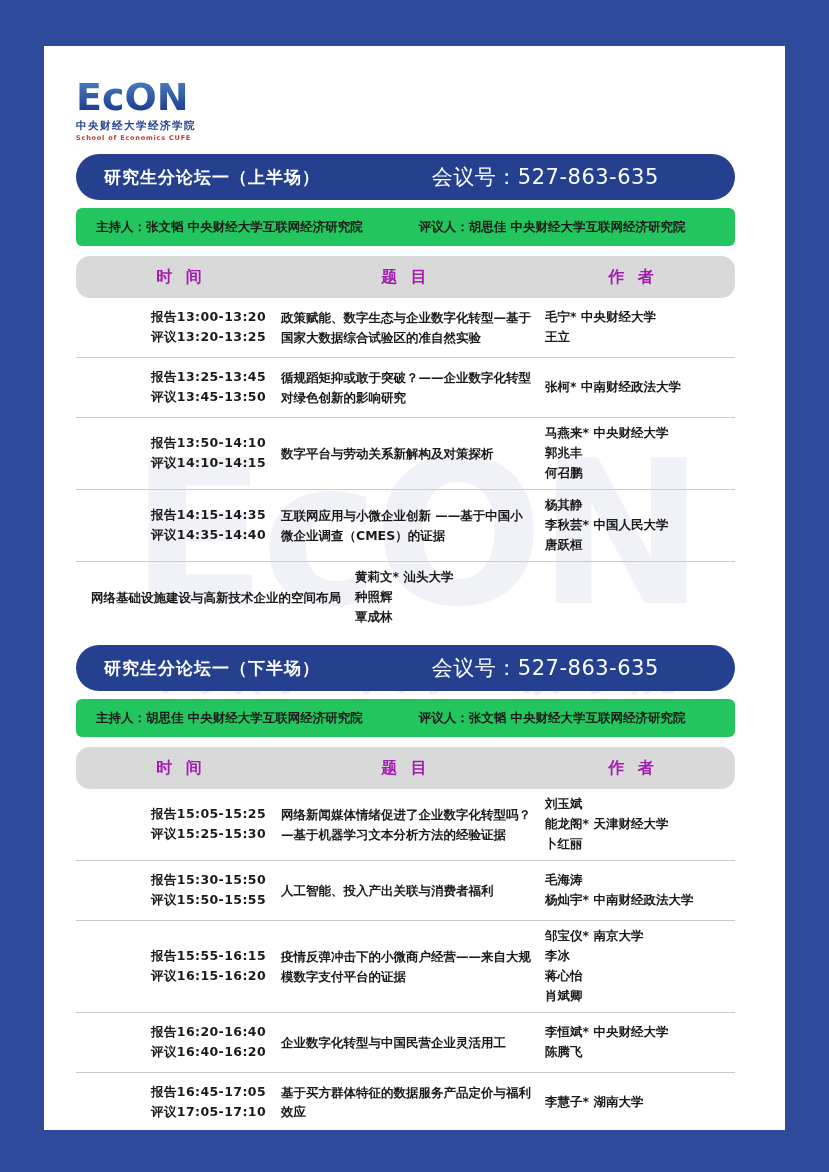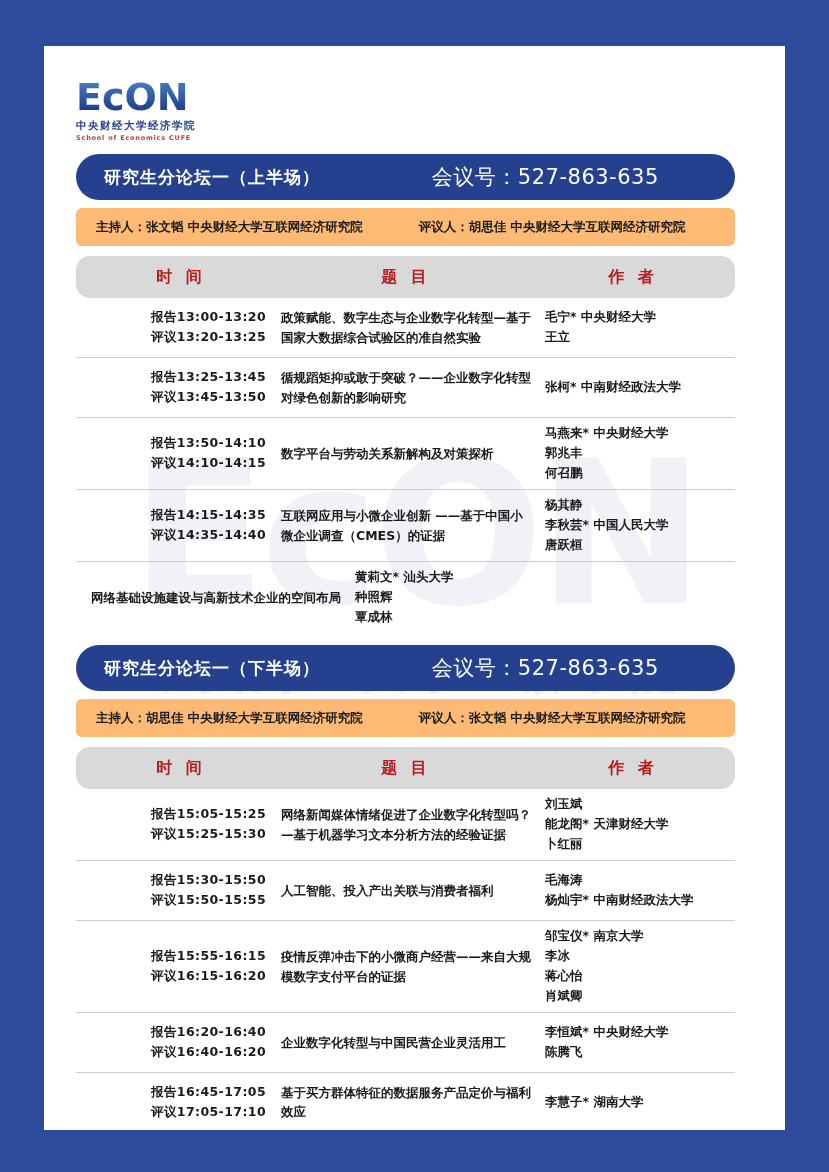--- a/index.html
+++ b/index.html
@@ -95,41 +95,41 @@
     position:absolute;
     left:54%;
     font-size:21px;
     font-weight:400;
     letter-spacing:0.5px;
   }
   
   .hostbar{
     margin-top:8px;
     height:38px;
-    background:#fdba74;
+    background:#22c55e;
     border-radius:6px;
     display:flex;
     align-items:center;
     position:relative;
     color:#1a1a1a;
   }
   .host-left{margin-left:20px;font-size:12.5px;font-weight:600;}
   .host-right{position:absolute;left:52%;font-size:12.5px;font-weight:600;}
   
   .thead{
     margin-top:10px;
     height:42px;
     background:#d9d9d9;
     border-radius:14px;
     display:flex;
     align-items:center;
     font-size:16px;
     font-weight:700;
     letter-spacing:4px;
-    color:#b91c1c;
+    color:#a21caf;
   }
   .th-time{width:170px;margin-left:20px;text-align:center;}
   .th-title{width:250px;margin-left:15px;text-align:center;}
   .th-author{flex:1;text-align:center;}
   
   .row{
     display:flex;
     align-items:center;
     min-height:60px;
     padding:7px 0;

